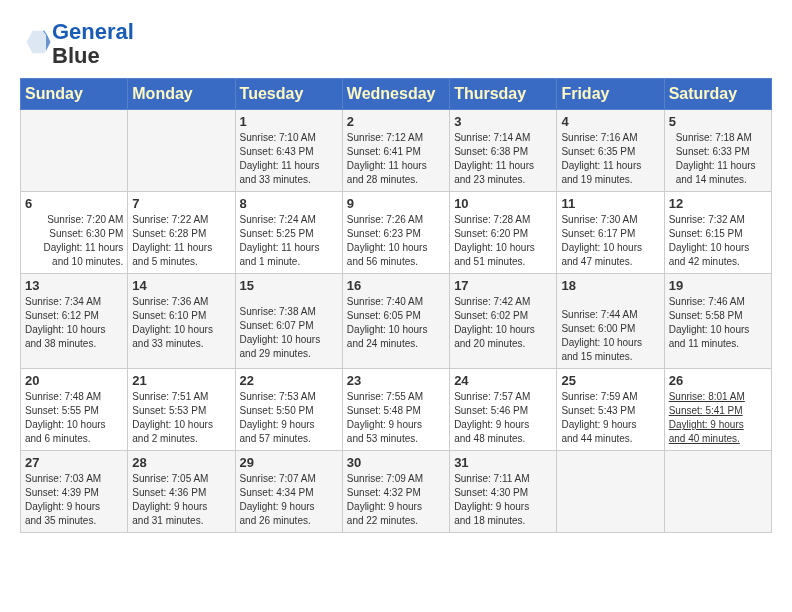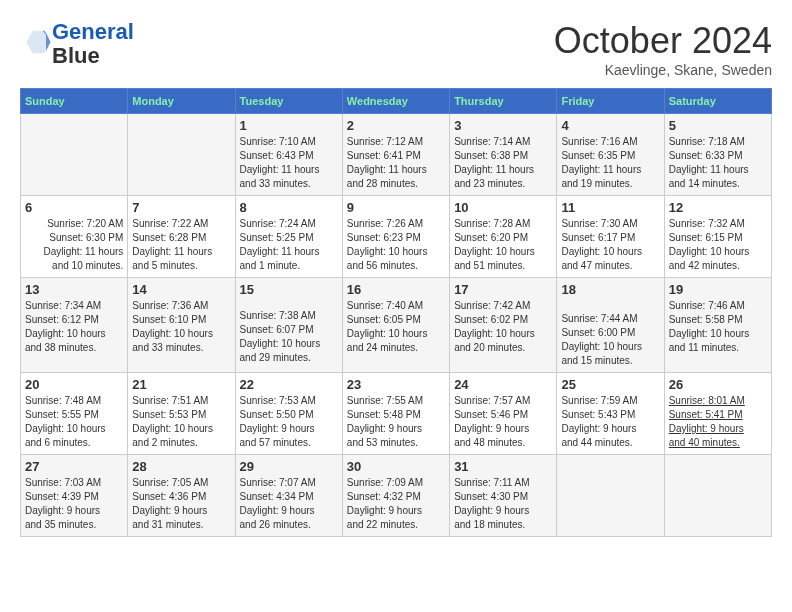--- a/index.html
+++ b/index.html
@@ -44,22 +44,22 @@
       font-size: 14px;
       color: #555;
     }
     table {
       width: 100%;
       border-collapse: collapse;
       table-layout: fixed;
     }
     thead th {
       background: #3a6bc4;
-      color: #86efac;
-      font-size: 11px;
+      color: #fef9c3;
+      font-size: 16px;
       font-weight: bold;
       padding: 6px 4px;
       text-align: left;
       border: 1px solid #5580cc;
     }
     tbody td {
       border: 1px solid #ccc;
       vertical-align: top;
       padding: 4px 4px 4px 4px;
       font-size: 10px;
@@ -96,24 +96,20 @@
         <polygon points="28,5 36,16 30,5" fill="#4a90d9"></polygon>
       </svg>
     </div>
     <div>
       <div class="logo-text">
         <span class="blue">General</span><br>
         <span>Blue</span>
       </div>
     </div>
   </div>
-  <div class="title-block">
-    <div class="month-title">October 2024</div>
-    <div class="location">Kaevlinge, Skane, Sweden</div>
-  </div>
 </div>
 
 <table>
   <thead>
     <tr id="header-row">
         <th>Sunday</th>
         <th>Monday</th>
         <th>Tuesday</th>
         <th>Wednesday</th>
         <th>Thursday</th>
@@ -148,21 +144,21 @@
         </td>
         <td>
           <span class="day-number">4</span>
           <div class="cell-content" style="white-space: pre-line;">Sunrise: 7:16 AM
 Sunset: 6:35 PM
 Daylight: 11 hours
 and 19 minutes.</div>
         </td>
         <td>
           <span class="day-number">5</span>
-          <div class="cell-content" style="white-space: pre-line;">Sunrise: 7:18 AM
+          <div class="cell-content" style="white-space: pre-line; margin-left: 7px;">Sunrise: 7:18 AM
 Sunset: 6:33 PM
 Daylight: 11 hours
 and 14 minutes.</div>
         </td>
       </tr>
       <tr>
         <td>
           <span class="day-number">6</span>
           <div class="cell-content" style="white-space: pre-line; text-align: right;">Sunrise: 7:20 AM
 Sunset: 6:30 PM

